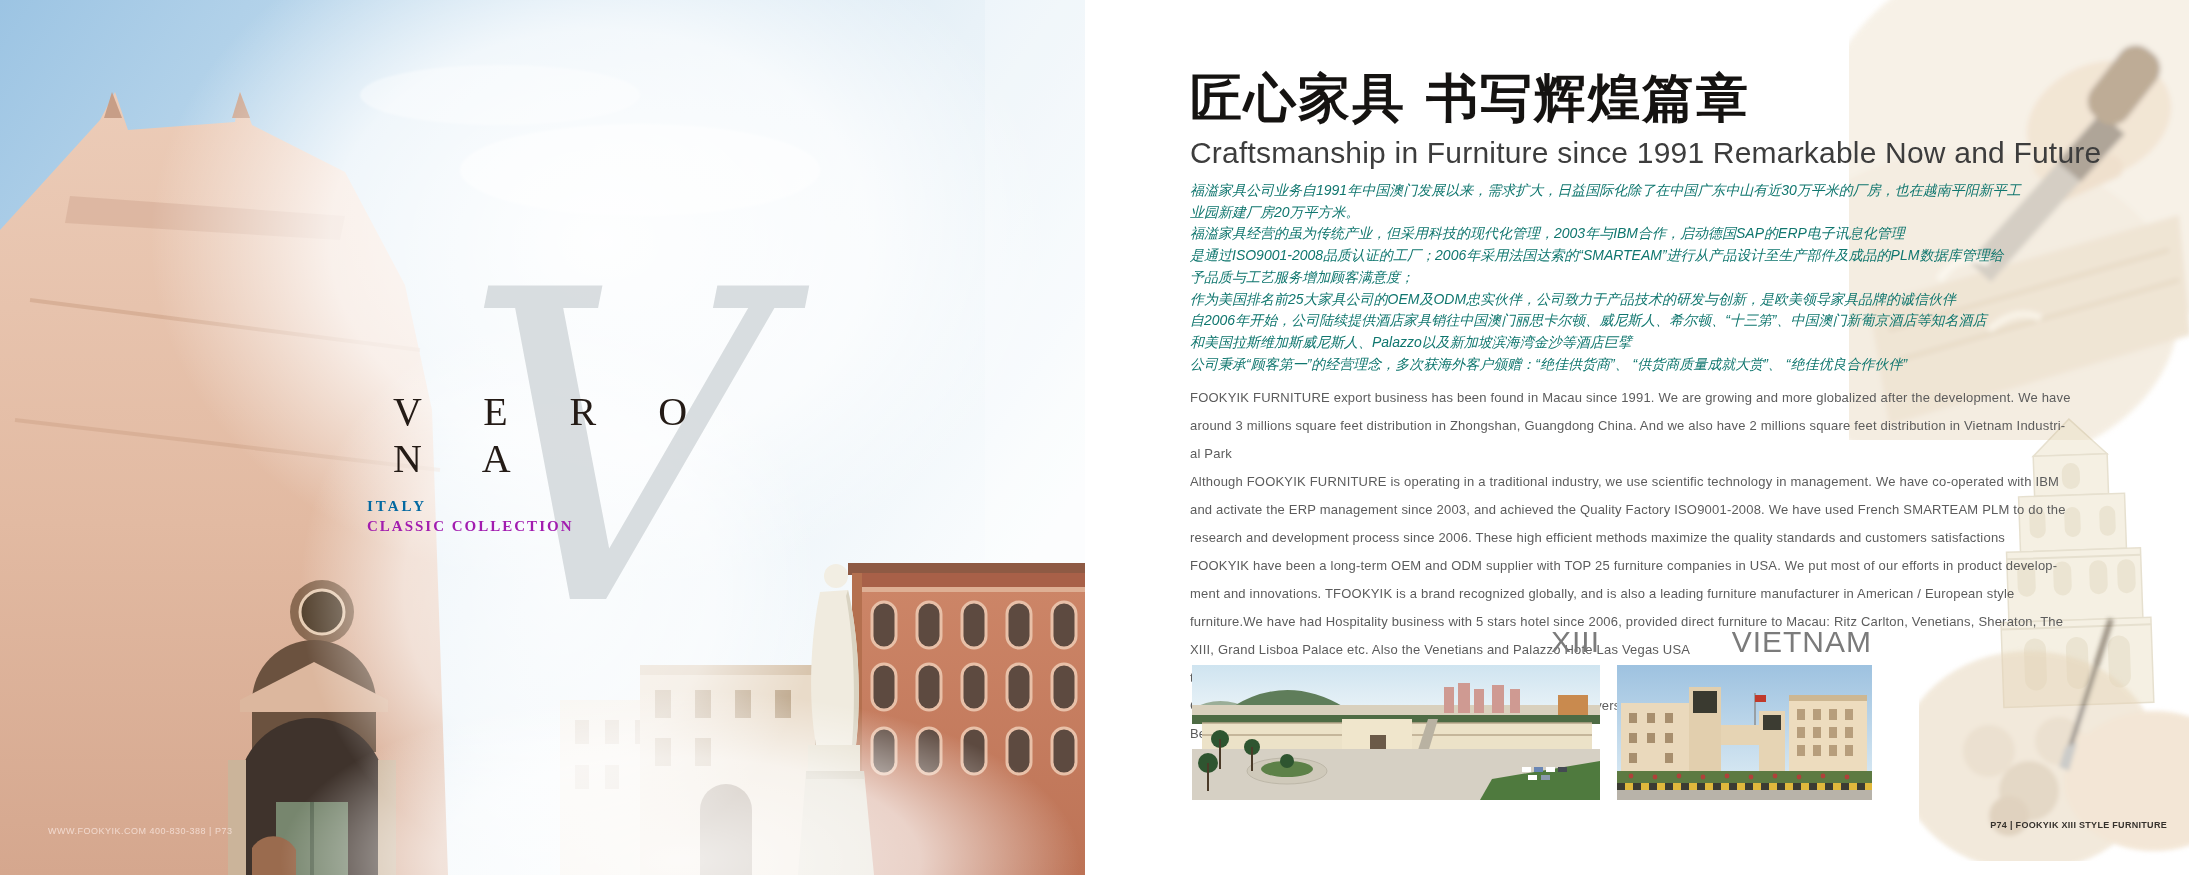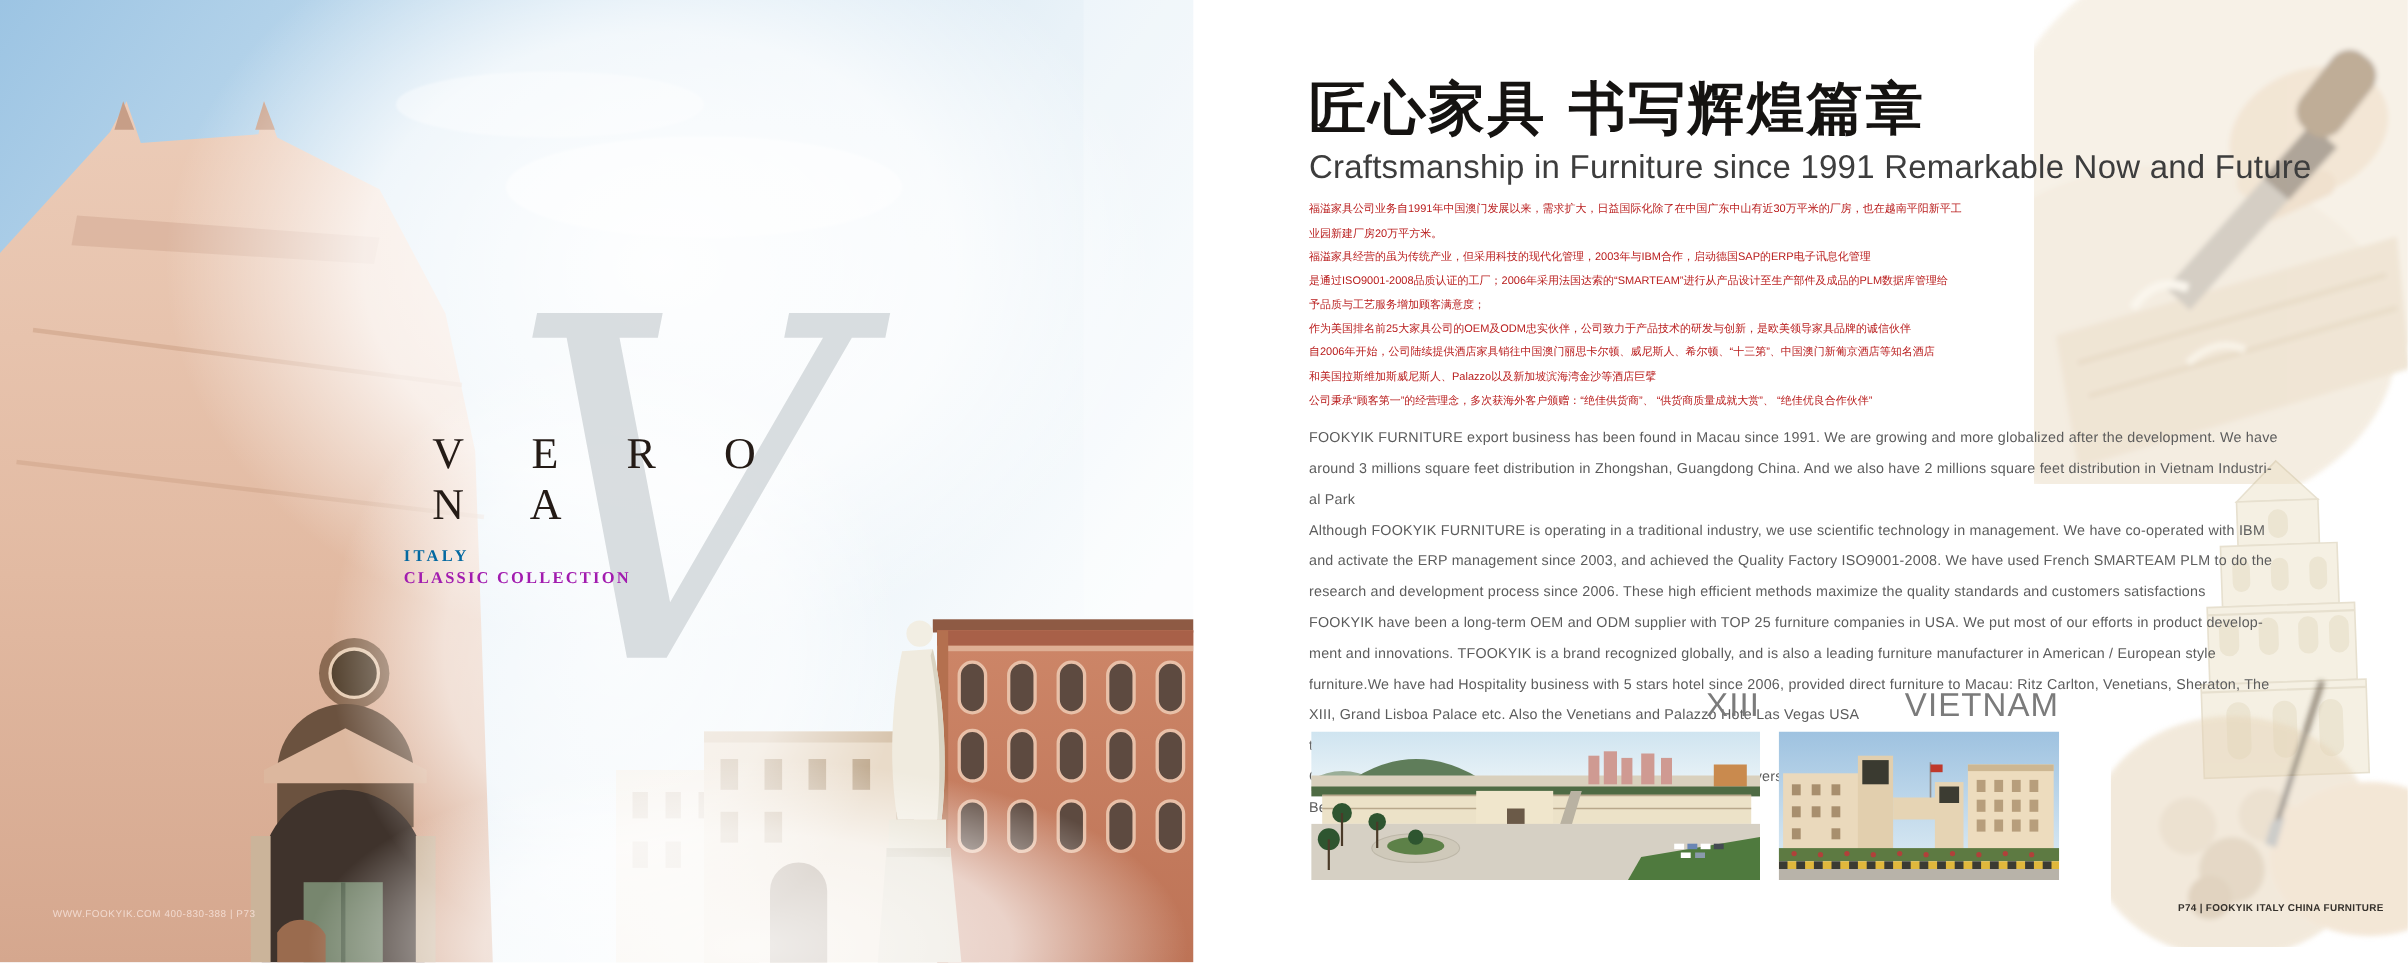--- a/index.html
+++ b/index.html
@@ -28,21 +28,21 @@
   .deco-hand-top{right:0;top:0;}
   .deco-ruins{right:0;top:415px;}
   .deco-hand-bottom{right:0;bottom:0;}
 
   .title-cn{position:absolute;left:40px;top:64px;z-index:1;margin:0;
             font-family:"DejaVu Serif","Liberation Serif",serif;font-weight:600;
             font-size:52px;letter-spacing:2px;color:#151311;white-space:pre;}
   .title-en{position:absolute;left:40px;top:136px;z-index:1;margin:0;font-weight:400;
             font-size:30px;letter-spacing:.2px;color:#3d3d3d;white-space:pre;}
   .para-cn{position:absolute;left:40px;top:180px;z-index:1;margin:0;
-           font-size:10px;line-height:21.7px;color:#b91c1c;white-space:pre;}
+           font-size:14px;line-height:21.7px;color:#0f766e;white-space:pre;font-style:italic;}
   .para-en{position:absolute;left:40px;top:384px;z-index:1;margin:0;
            font-size:13px;line-height:28px;color:#5c5c5c;letter-spacing:.2px;white-space:pre;}
 
   figure{margin:0;position:absolute;z-index:1;}
   .figure-china{left:42px;top:665px;width:408px;height:135px;}
   .figure-vietnam{left:467px;top:665px;width:255px;height:135px;}
   figcaption{position:absolute;top:-40px;right:0;font-size:30px;letter-spacing:1px;
              color:#7b7b7b;}
   .photo-svg{display:block;width:100%;height:100%;}
 
@@ -383,15 +383,15 @@
           <circle cx="158" cy="111" r="2.4"></circle>
             <circle cx="182" cy="112" r="2.4"></circle>
           <circle cx="206" cy="111" r="2.4"></circle>
             <circle cx="230" cy="112" r="2.4"></circle>
         </g>
         <rect x="0" y="118" width="255" height="7" fill="url(#curb)"></rect>
         <rect x="0" y="125" width="255" height="10" fill="#b8b3a9"></rect>
       </svg>
     </figure>
 
-    <div class="footer-right">P74 | FOOKYIK ITALY CHINA FURNITURE</div>
+    <div class="footer-right">P74 | FOOKYIK XIII STYLE FURNITURE</div>
   </section>
 </div>
 
 </body></html>

